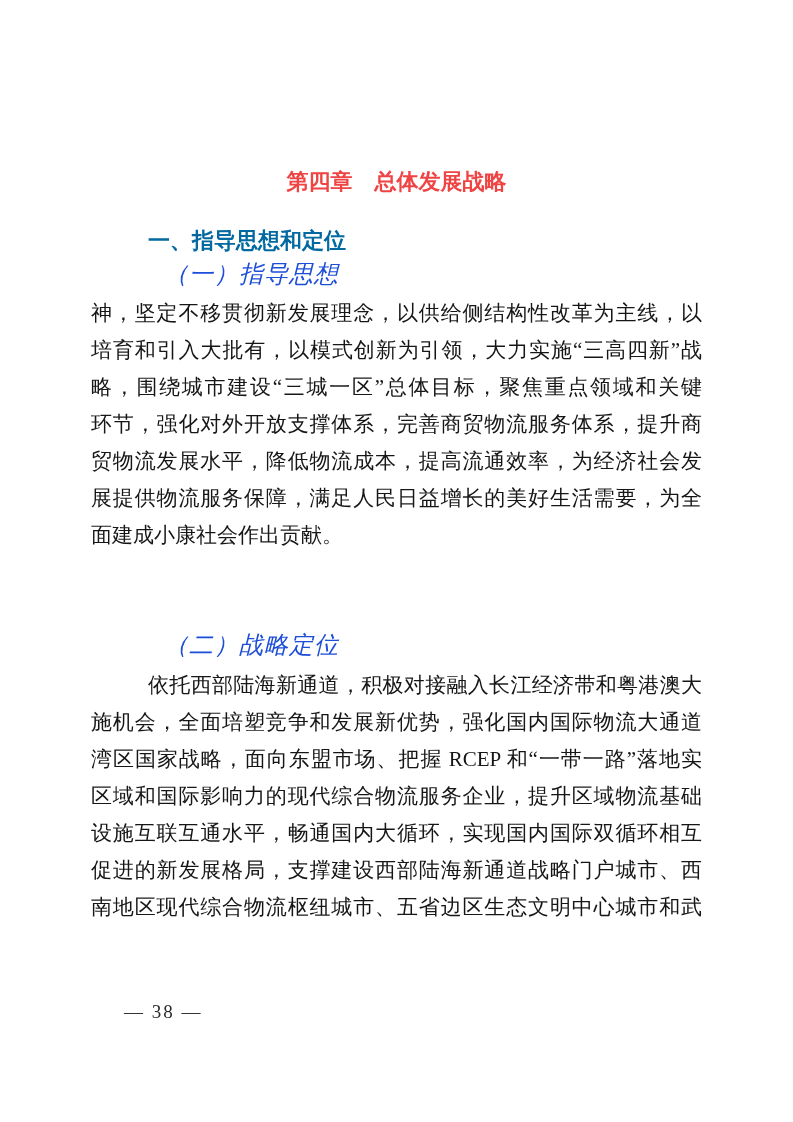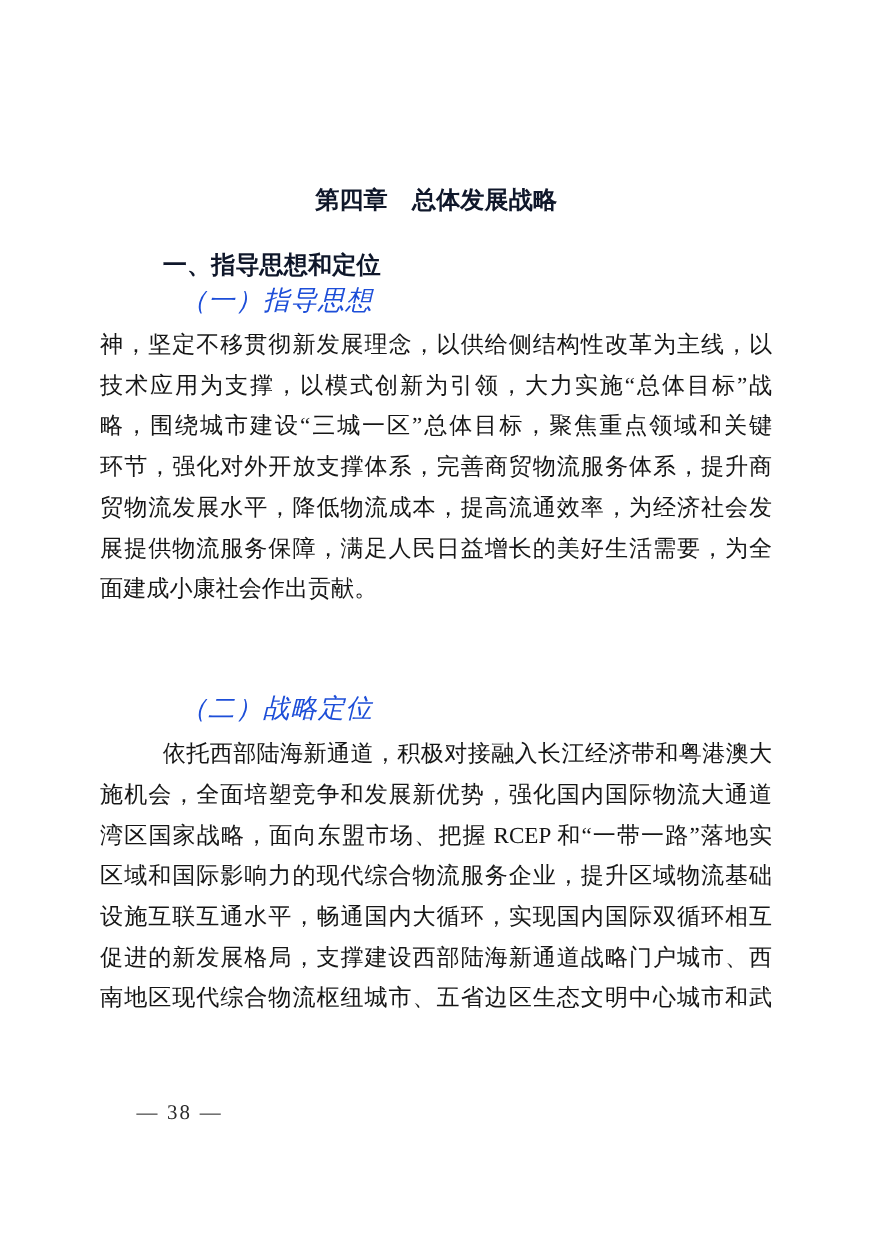--- a/index.html
+++ b/index.html
@@ -20,32 +20,32 @@
   .chapter-title {
     position: absolute;
     top: 166px;
     left: 91px;
     width: 611px;
     text-align: center;
     font-family: "Liberation Sans", "DejaVu Sans", sans-serif;
     font-weight: bold;
     font-size: 22px;
     line-height: 32px;
-    color: #0f172a;
+    color: #ef4444;
     white-space: pre;
   }
   .section-heading {
     position: absolute;
     top: 225px;
     left: 148px;
     font-family: "Liberation Sans", "DejaVu Sans", sans-serif;
     font-weight: bold;
     font-size: 22px;
     line-height: 32px;
-    color: #0f172a;
+    color: #0369a1;
   }
   .subsection-heading {
     position: absolute;
     left: 164px;
     font-size: 24px;
     line-height: 32px;
     font-style: italic; 
     letter-spacing: 1px;
     color: #1d4ed8;
   }
@@ -89,21 +89,21 @@
 <div class="page">
 
   <div class="chapter-title">第四章　总体发展战略</div>
 
   <div class="section-heading">一、指导思想和定位</div>
 
   <div class="subsection-heading first">（一）指导思想</div>
 
   <div class="paragraph first">
     <div class="para-line">神，坚定不移贯彻新发展理念，以供给侧结构性改革为主线，以</div>
-    <div class="para-line">技术应用为支撑，以模式创新为引领，大力实施“总体目标”战</div>
+    <div class="para-line">培育和引入大批有，以模式创新为引领，大力实施“三高四新”战</div>
     <div class="para-line">略，围绕城市建设“三城一区”总体目标，聚焦重点领域和关键</div>
     <div class="para-line">环节，强化对外开放支撑体系，完善商贸物流服务体系，提升商</div>
     <div class="para-line">贸物流发展水平，降低物流成本，提高流通效率，为经济社会发</div>
     <div class="para-line">展提供物流服务保障，满足人民日益增长的美好生活需要，为全</div>
     <div class="para-line final">面建成小康社会作出贡献。</div>
   </div>
 
   <div class="subsection-heading second">（二）战略定位</div>
 
   <div class="paragraph second">

